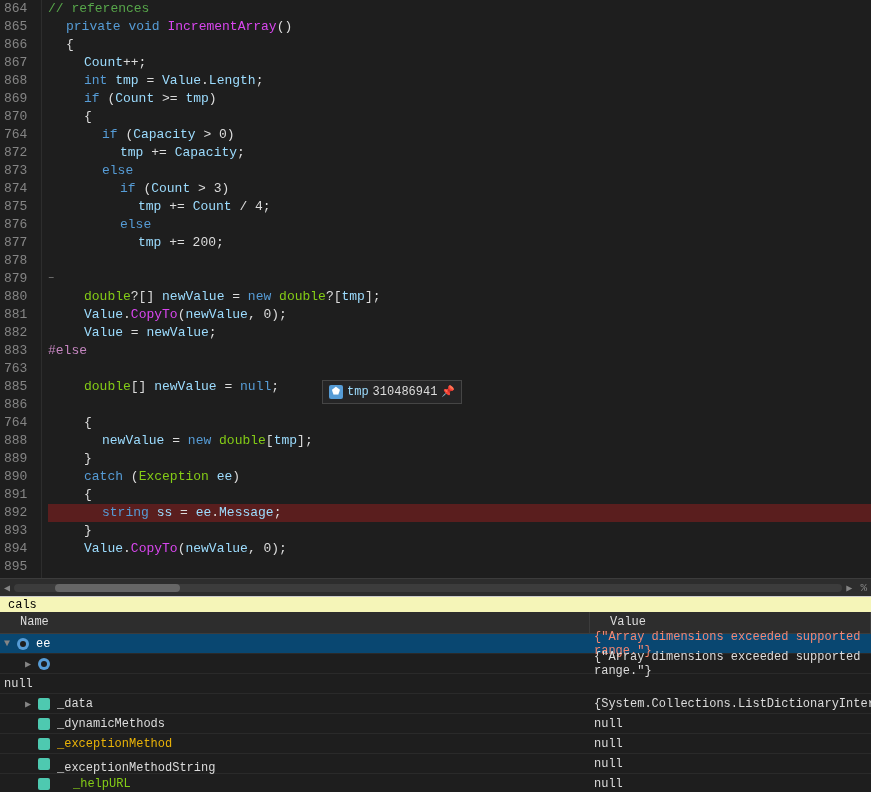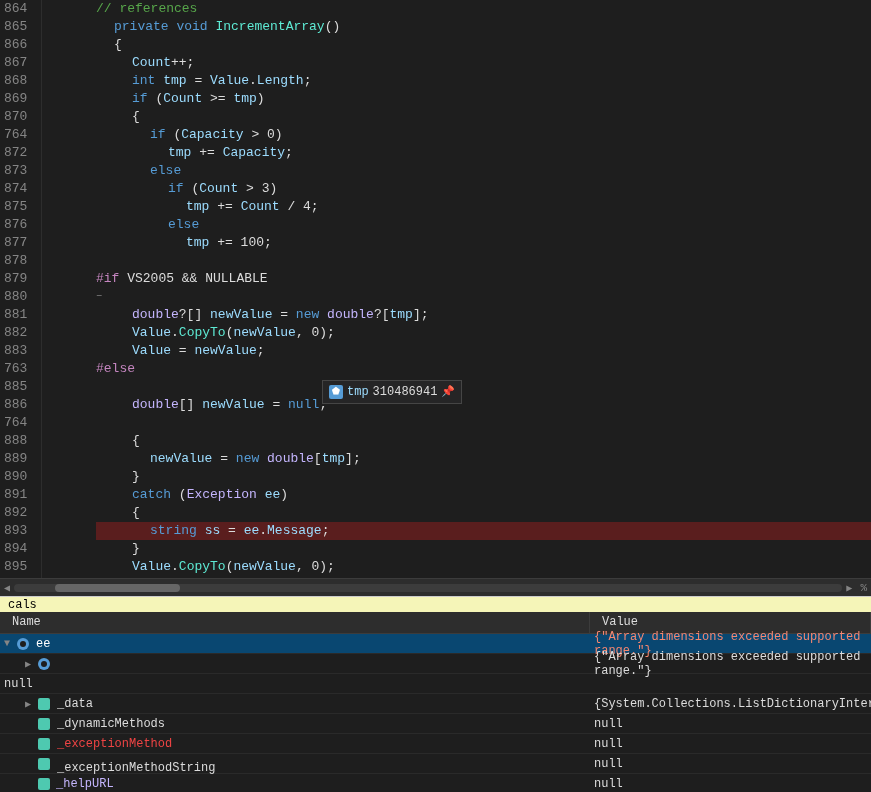--- a/index.html
+++ b/index.html
@@ -40,41 +40,40 @@
       line-height: 18px;
       position: relative;
     }
 
     .code-line {
       display: flex;
       align-items: center;
       height: 18px;
       white-space: pre;
       position: relative;
-      margin-left: 48px;
     }
 
     .ln { line-height: 18px; height: 18px; display: flex; align-items: center; text-align: center; }
 
     
     .collapse-icon {
       color: #858585;
       font-size: 10px;
       cursor: pointer;
       display: inline-block;
       margin-right: 2px;
     }
 
     
     .kw { color: #569cd6; } 
     .kw2 { color: #c586c0; } 
-    .type { color: #c4b5fd; }
+    .type { color: #84cc16; }
     .cm { color: #57a64a; }
     .var { color: #9cdcfe; }
-    .method { color: #5eead4; }
+    .method { color: #d946ef; }
     .plain { color: #dcdcdc; }
 
     
     .tooltip-box {
       position: absolute;
       background: #252526;
       border: 1px solid #454545;
       padding: 2px 6px;
       font-size: 12px;
       color: #dcdcdc;
@@ -155,21 +154,21 @@
       overflow: hidden;
     }
     .locals-header {
       display: flex;
       background: #2d2d2d;
       border-bottom: 1px solid #3c3c3c;
       font-size: 12px;
       height: 22px;
     }
     .locals-header-cell {
-      padding: 3px 12px;
+      padding: 3px 20px;
       color: #dcdcdc;
       border-right: 1px solid #3c3c3c;
       font-weight: normal;
     }
     .locals-header-cell.name-col { width: 590px; }
     .locals-header-cell.val-col { flex: 1; }
 
     .locals-row {
       display: flex;
       height: 20px;
@@ -274,23 +273,22 @@
           <div class="code-line"><span style="display: inline-block; width: 36px;"></span><span class="var">Count</span><span class="plain">++;</span></div>
           <div class="code-line"><span style="display: inline-block; width: 36px;"></span><span class="kw">int</span><span class="plain"> </span><span class="var">tmp</span><span class="plain"> = </span><span class="var">Value</span><span class="plain">.</span><span class="var">Length</span><span class="plain">;</span></div>
           <div class="code-line"><span style="display: inline-block; width: 36px;"></span><span class="kw">if</span><span class="plain"> (</span><span class="var">Count</span><span class="plain"> &gt;= </span><span class="var">tmp</span><span class="plain">)</span></div>
           <div class="code-line"><span style="display: inline-block; width: 36px;"></span><span class="plain">{</span></div>
           <div class="code-line"><span style="display: inline-block; width: 54px;"></span><span class="kw">if</span><span class="plain"> (</span><span class="var">Capacity</span><span class="plain"> &gt; 0)</span></div>
           <div class="code-line"><span style="display: inline-block; width: 72px;"></span><span class="var">tmp</span><span class="plain"> += </span><span class="var">Capacity</span><span class="plain">;</span></div>
           <div class="code-line"><span style="display: inline-block; width: 54px;"></span><span class="kw">else</span></div>
           <div class="code-line"><span style="display: inline-block; width: 72px;"></span><span class="kw">if</span><span class="plain"> (</span><span class="var">Count</span><span class="plain"> &gt; 3)</span></div>
           <div class="code-line"><span style="display: inline-block; width: 90px;"></span><span class="var">tmp</span><span class="plain"> += </span><span class="var">Count</span><span class="plain"> / 4;</span></div>
           <div class="code-line"><span style="display: inline-block; width: 72px;"></span><span class="kw">else</span></div>
-          <div class="code-line"><span style="display: inline-block; width: 90px;"></span><span class="var">tmp</span><span class="plain"> += 100;</span></div>
+          <div class="code-line"><span style="display: inline-block; width: 90px;"></span><span class="var">tmp</span><span class="plain"> += 200;</span></div>
           <div class="code-line"><span style="display: inline-block; width: 18px;"></span><span class="plain"></span></div>
-          <div class="code-line"><span style="display: inline-block; width: 0px;"></span><span class="kw2">#if</span><span class="plain"> VS2005 &amp;&amp; NULLABLE</span></div>
           <div class="code-line"><span style="display: inline-block; width: 0px;"></span><span class="collapse-icon">−</span><span class="plain"></span></div>
           <div class="code-line"><span style="display: inline-block; width: 36px;"></span><span class="type">double</span><span class="plain">?[] </span><span class="var">newValue</span><span class="plain"> = </span><span class="kw">new</span><span class="plain"> </span><span class="type">double</span><span class="plain">?[</span><span class="var">tmp</span><span class="plain">];</span></div>
           <div class="code-line"><span style="display: inline-block; width: 36px;"></span><span class="var">Value</span><span class="plain">.</span><span class="method">CopyTo</span><span class="plain">(</span><span class="var">newValue</span><span class="plain">, 0);</span></div>
           <div class="code-line"><span style="display: inline-block; width: 36px;"></span><span class="var">Value</span><span class="plain"> = </span><span class="var">newValue</span><span class="plain">;</span></div>
           <div class="code-line"><span style="display: inline-block; width: 0px;"></span><span class="kw2">#else</span></div>
           <div class="code-line"><span style="display: inline-block; width: 18px;"></span><span class="plain"></span></div>
           <div class="code-line"><span style="display: inline-block; width: 36px;"></span><span class="type">double</span><span class="plain">[] </span><span class="var">newValue</span><span class="plain"> = </span><span class="kw">null</span><span class="plain">;</span></div>
           <div class="code-line"><span style="display: inline-block; width: 18px;"></span><span class="plain"></span></div>
           <div class="code-line"><span style="display: inline-block; width: 36px;"></span><span class="plain">{</span></div>
           <div class="code-line"><span style="display: inline-block; width: 54px;"></span><span class="var">newValue</span><span class="plain"> = </span><span class="kw">new</span><span class="plain"> </span><span class="type">double</span><span class="plain">[</span><span class="var">tmp</span><span class="plain">];</span></div>
@@ -365,37 +363,37 @@
             <span style="display: inline-block; width: 12px; height: 12px; background: rgb(78, 201, 176); border-radius: 2px; flex-shrink: 0; min-width: 12px;"></span>
             <span style="margin-left: 4px; color: rgb(220, 220, 220);">_dynamicMethods</span>
           </div>
           <div class="val-cell">null</div>
         </div>
         <div class="locals-row normal">
           <div class="name-cell">
             <span style="display: inline-block; width: 18px;"></span>
             <span class="expand-icon"></span>
             <span style="display: inline-block; width: 12px; height: 12px; background: rgb(78, 201, 176); border-radius: 2px; flex-shrink: 0; min-width: 12px;"></span>
-            <span style="margin-left: 4px; color: #ef4444;">_exceptionMethod</span>
+            <span style="margin-left: 4px; color: #eab308;">_exceptionMethod</span>
           </div>
           <div class="val-cell">null</div>
         </div>
         <div class="locals-row normal">
           <div class="name-cell">
             <span style="display: inline-block; width: 18px;"></span>
             <span class="expand-icon"></span>
             <span style="display: inline-block; width: 12px; height: 12px; background: rgb(78, 201, 176); border-radius: 2px; flex-shrink: 0; min-width: 12px;"></span>
             <span style="margin-left: 4px; color: rgb(220, 220, 220); margin-top: 8px;">_exceptionMethodString</span>
           </div>
           <div class="val-cell">null</div>
         </div>
         <div class="locals-row normal">
           <div class="name-cell">
             <span style="display: inline-block; width: 18px;"></span>
             <span class="expand-icon"></span>
             <span style="display: inline-block; width: 12px; height: 12px; background: rgb(78, 201, 176); border-radius: 2px; flex-shrink: 0; min-width: 12px;"></span>
-            <span style="margin-left: 3px; color: #c4b5fd;">_helpURL</span>
+            <span style="margin-left: 20px; color: #84cc16;">_helpURL</span>
           </div>
           <div class="val-cell">null</div>
         </div>
       </div>
   </div>
 </div>
 
 </body></html>

